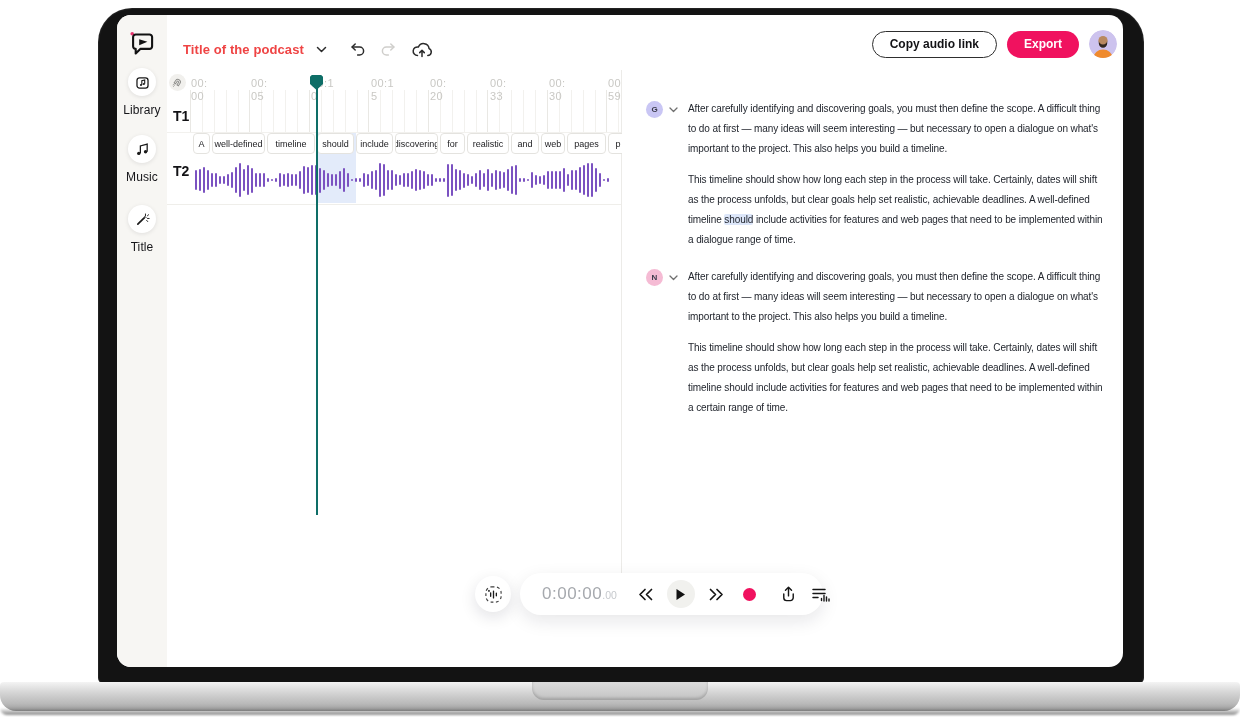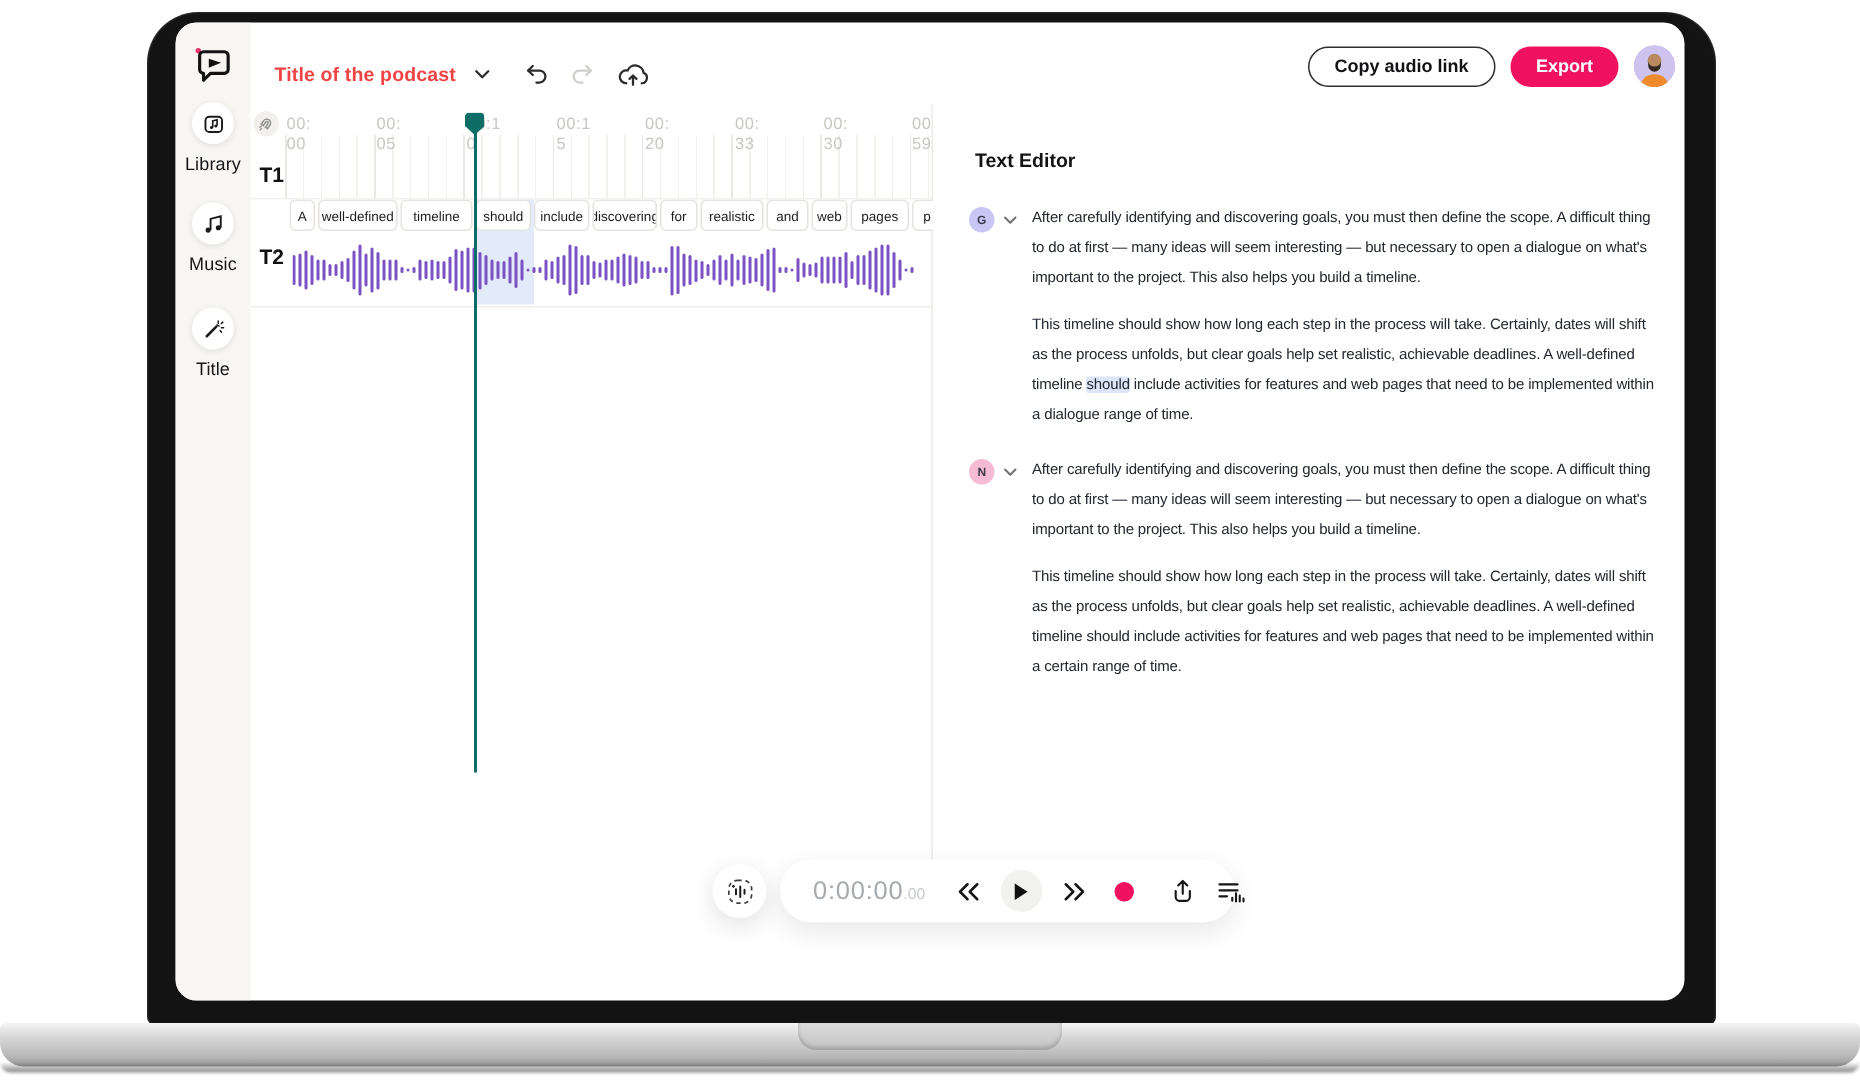--- a/index.html
+++ b/index.html
@@ -357,21 +357,20 @@
           <i style="height: 3.9px;"></i>
         </div>
 
       <div class="playhead-line"></div>
       <div class="playhead-head"></div>
     </div>
 
     <div class="divider"></div>
 
     <section class="editor">
-      <h2 class="editor-heading">Text Editor</h2>
 
       <div class="block">
         <span class="blk-avatars">
           <span class="sp-avatar sp-g">G</span>
           <svg width="9" height="6" viewBox="0 0 9 6">
               <path d="M1 1 l3.5 3.5 L8 1" fill="none" stroke="#6f6f6f" stroke-width="1.3" stroke-linecap="round" stroke-linejoin="round"></path>
             </svg>
         </span>
         <p>After carefully identifying and discovering goals, you must then define the scope. A difficult thing to do at first — many ideas will seem interesting — but necessary to open a dialogue on what's important to the project. This also helps you build a timeline.</p>
         <p><span>This timeline should show how long each step in the process will take. Certainly, dates will shift as the process unfolds, but clear goals help set realistic, achievable deadlines. A well-defined timeline </span><span class="hl">should</span><span> include activities for features and web pages that need to be implemented within a dialogue range of time.</span></p>

